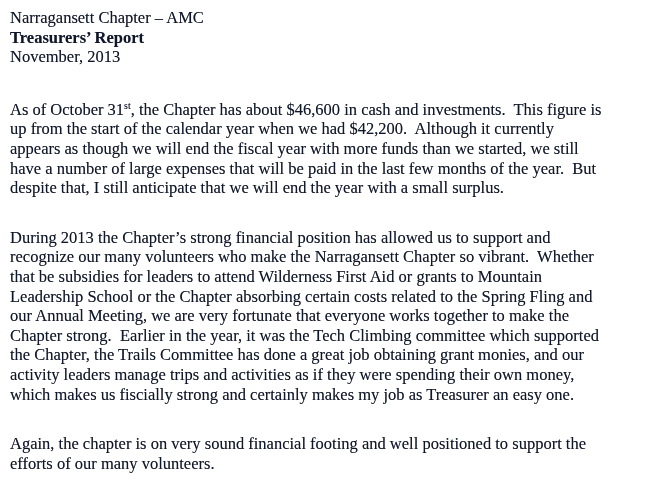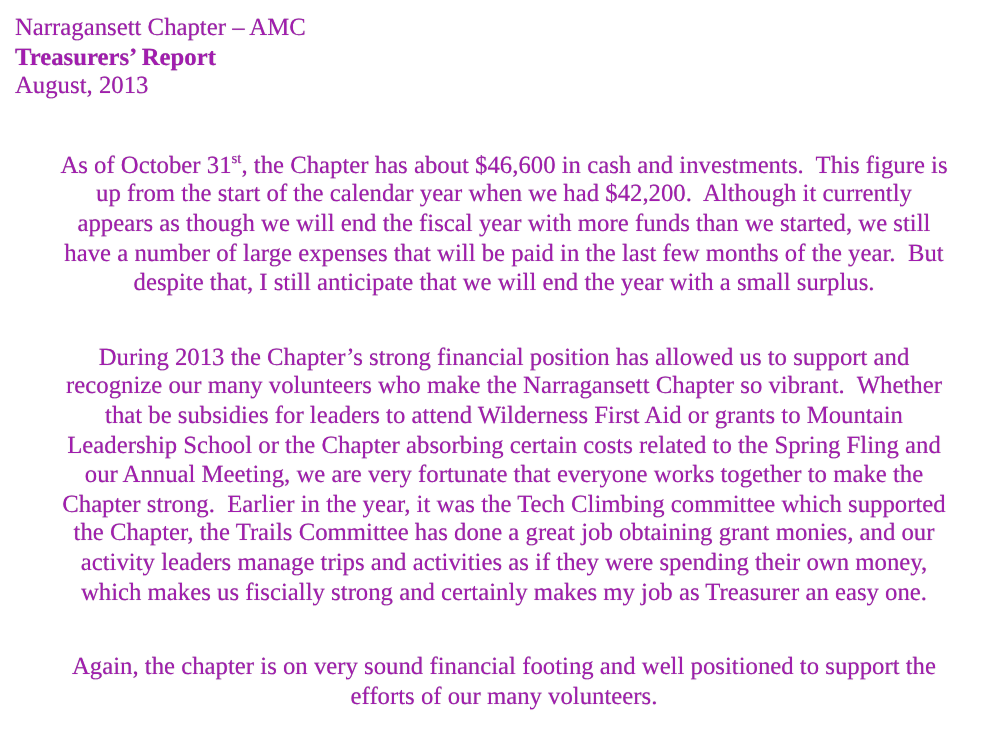--- a/index.html
+++ b/index.html
@@ -13,55 +13,54 @@
     overflow: hidden;
   }
   .page {
     box-sizing: border-box;
     width: 668px;
     height: 488px;
     padding: 8px 6px 0 10px;
     font-family: "Liberation Serif", "DejaVu Serif", serif;
     font-size: 16.5px;
     line-height: 19.6px;
-    color: #a21caf;
+    color: #0f172a;
     text-shadow: 0 0 0.5px rgba(20,20,20,0.45); 
   }
   .doc-header {
     margin: 0 0 33px 0;
   }
   .doc-header .line {
     white-space: pre;
   }
   .doc-title {
     font-weight: bold;
   }
   .para {
     margin: 0 0 30px 0;
     white-space: pre; 
-    text-align: center;
   }
   .para.last {
     margin-bottom: 12px;
   }
   sup.ord {
     font-size: 0.6em;
     vertical-align: super;
     line-height: 0;
   }
 </style>
 </head>
 <body>
 
 <div class="page">
 
   <header class="doc-header">
     <div class="line">Narragansett Chapter – AMC</div>
     <div class="line doc-title">Treasurers’ Report</div>
-    <div class="line">August, 2013</div>
+    <div class="line">November, 2013</div>
   </header>
 
   <p class="para"><span>As of October 31</span><sup class="ord">st</sup><span>, the Chapter has about $46,600 in cash and investments.  This figure is
 up from the start of the calendar year when we had $42,200.  Although it currently
 appears as though we will end the fiscal year with more funds than we started, we still
 have a number of large expenses that will be paid in the last few months of the year.  But
 despite that, I still anticipate that we will end the year with a small surplus.</span></p>
 
   <p class="para">During 2013 the Chapter’s strong financial position has allowed us to support and
 recognize our many volunteers who make the Narragansett Chapter so vibrant.  Whether

